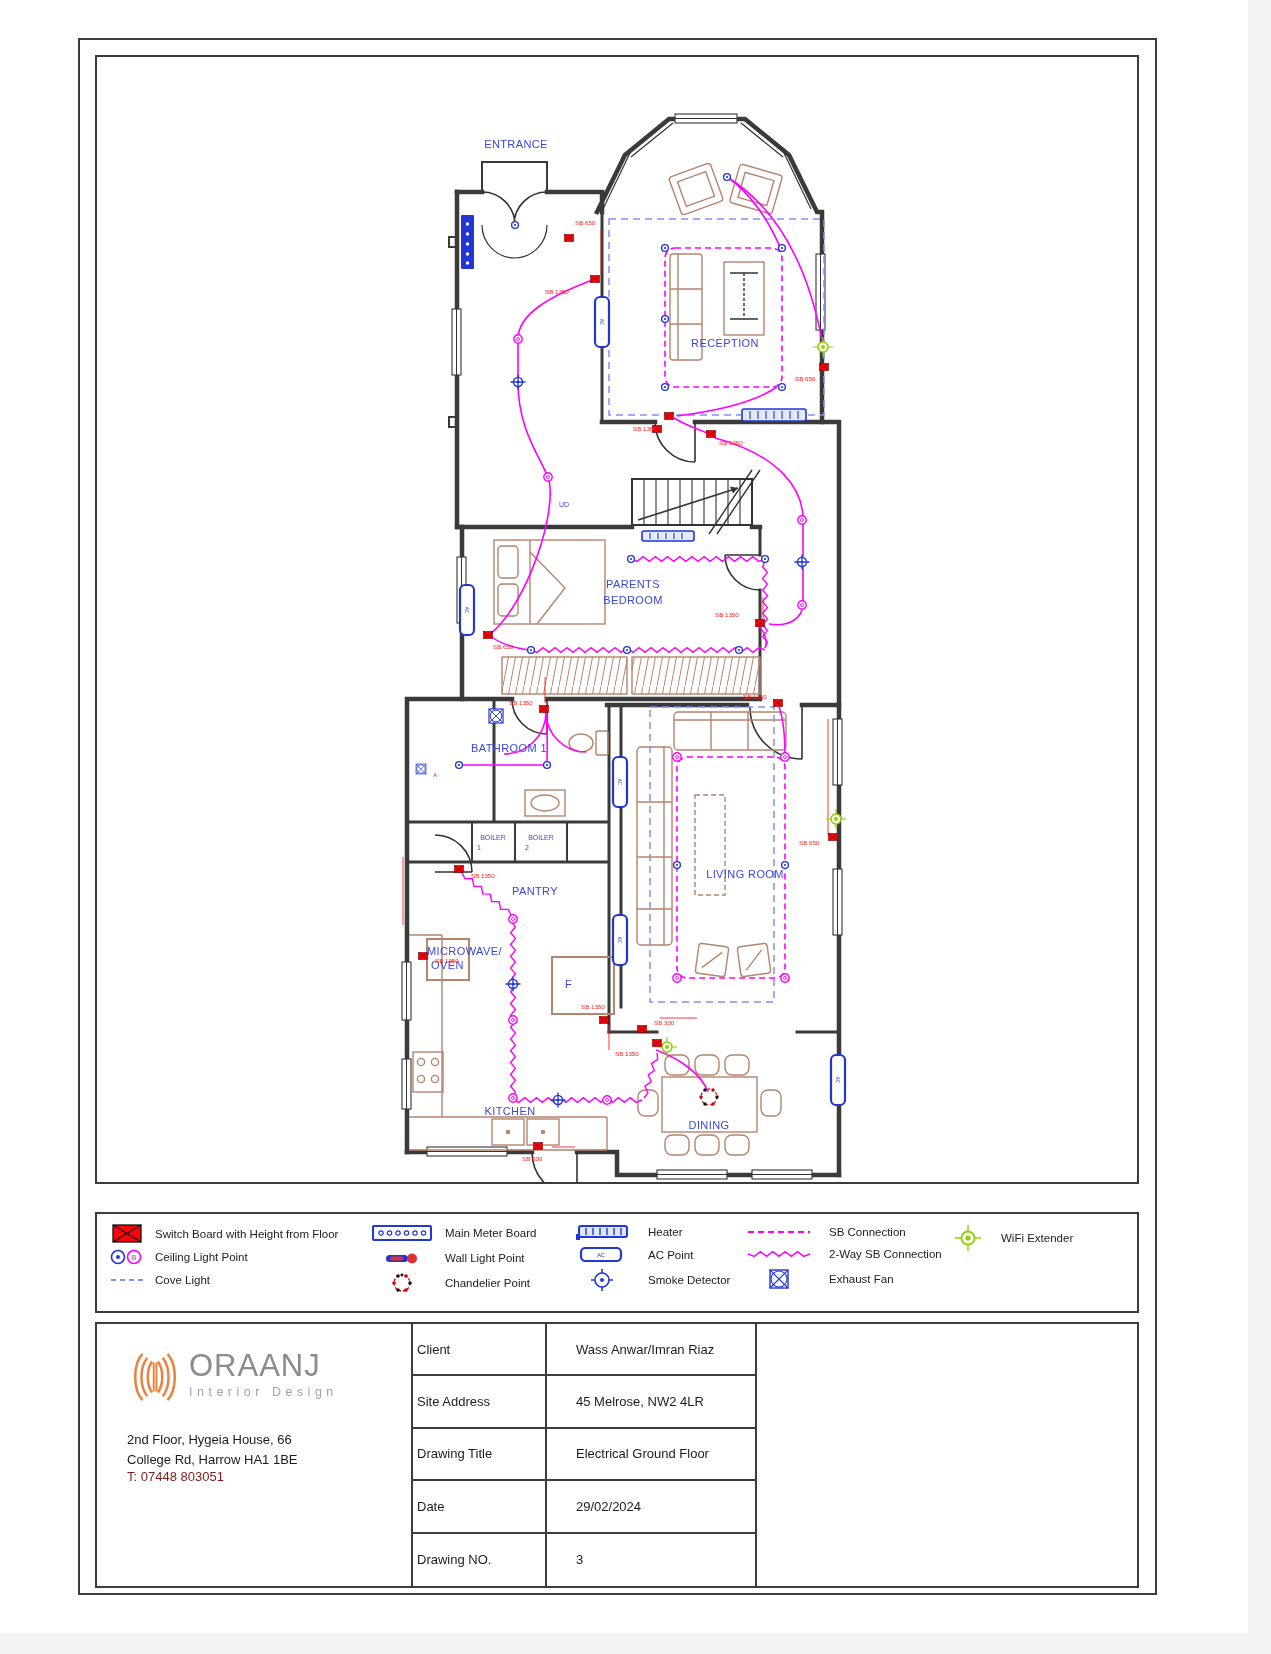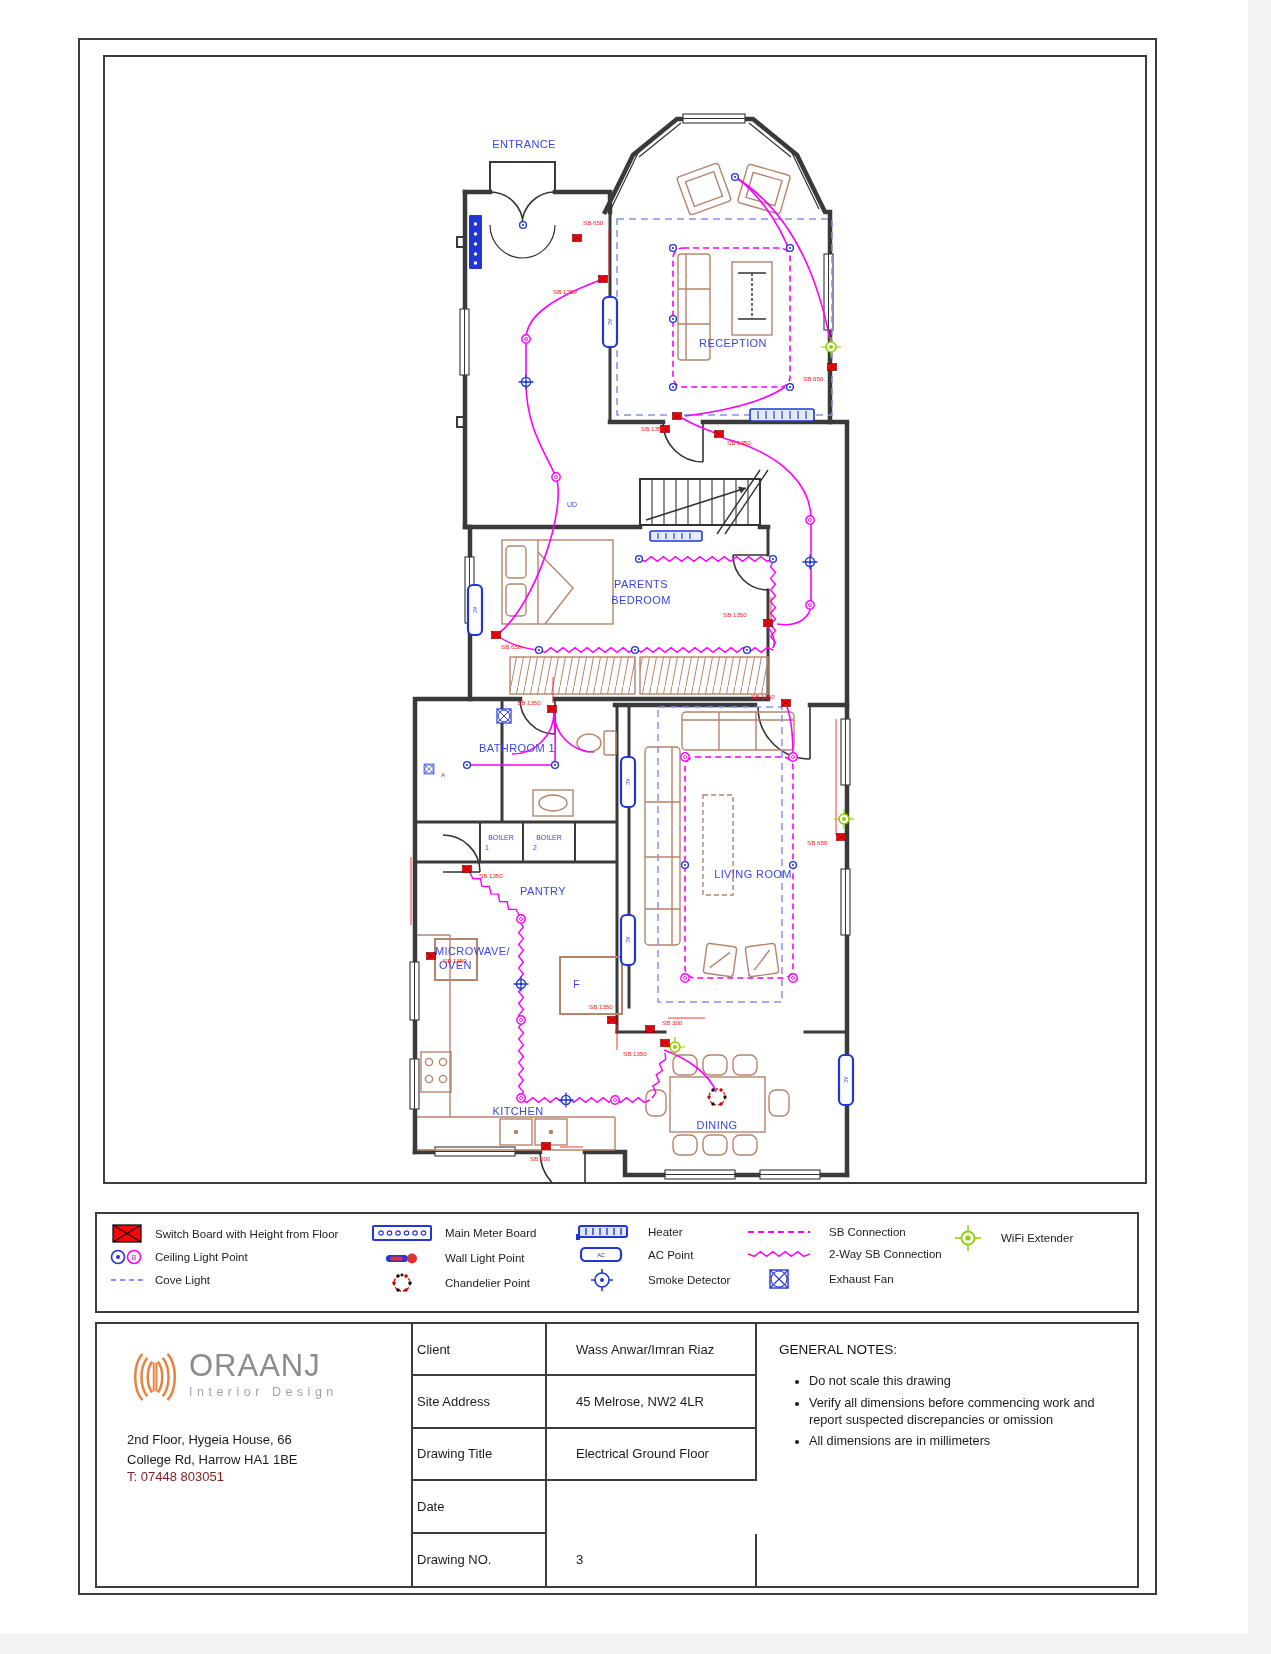--- a/index.html
+++ b/index.html
@@ -1,20 +1,20 @@
 <!DOCTYPE html>
 <html><head>
 <meta charset="utf-8">
 <style>
   html,body{margin:0;padding:0;background:#ffffff;}
   body{width:1271px;height:1654px;position:relative;font-family:"Liberation Sans",sans-serif;overflow:hidden;}
   .edge-right{position:absolute;left:1248px;top:0;width:23px;height:1654px;background:#f2f3f5;}
   .edge-bottom{position:absolute;left:0;top:1633px;width:1271px;height:21px;background:#f2f3f5;}
   .sheet{position:absolute;left:78px;top:38px;width:1075px;height:1553px;border:2px solid #3c3c3c;background:#fff;}
-  .plan-panel{position:absolute;left:95px;top:55px;width:1040px;height:1125px;border:2px solid #3c3c3c;background:#fff;margin-left:8px;}
+  .plan-panel{position:absolute;left:95px;top:55px;width:1040px;height:1125px;border:2px solid #3c3c3c;background:#fff;}
   .plan-panel svg{position:absolute;left:0;top:0;}
   .legend-panel{position:absolute;left:95px;top:1212px;width:1040px;height:97px;border:2px solid #3c3c3c;background:#fff;}
   .lg-item{position:absolute;display:flex;align-items:center;gap:10px;text-align:right;}
   .lg-ico{display:flex;align-items:center;justify-content:center;}
   .lg-label{font-size:11.5px;color:#222;white-space:nowrap;}
   .c1 .lg-ico{width:36px;} .c2 .lg-ico{width:66px;} .c3 .lg-ico{width:73px;} .c4 .lg-ico{width:80px;} .c5 .lg-ico{width:46px;}
   .title-panel{position:absolute;left:95px;top:1322px;width:1040px;height:262px;border:2px solid #3c3c3c;background:#fff;display:grid;grid-template-columns:316px 134px 210px 1fr;grid-template-rows:repeat(5,1fr);}
   .tb-left{grid-column:1;grid-row:1/6;border-right:2px solid #3c3c3c;padding:26px 0 0 30px;}
   .tb-label{border-right:2px solid #3c3c3c;border-bottom:2px solid #3c3c3c;display:flex;align-items:center;padding-left:4px;font-size:13px;color:#1b1b1b;}
   .tb-value{border-right:2px solid #3c3c3c;border-bottom:2px solid #3c3c3c;display:flex;align-items:center;padding-left:29px;font-size:13px;color:#1b1b1b;}
@@ -586,24 +586,17 @@
     <div class="tb-phone">T: 07448 803051</div>
   </div>
 
   <div class="tb-label" style="grid-column:2;grid-row:1">Client</div>
   <div class="tb-value" style="grid-column:3;grid-row:1">Wass Anwar/Imran Riaz</div>
   <div class="tb-label" style="grid-column:2;grid-row:2">Site Address</div>
   <div class="tb-value" style="grid-column:3;grid-row:2">45 Melrose, NW2 4LR</div>
   <div class="tb-label" style="grid-column:2;grid-row:3">Drawing Title</div>
   <div class="tb-value" style="grid-column:3;grid-row:3">Electrical Ground Floor</div>
   <div class="tb-label" style="grid-column:2;grid-row:4">Date</div>
+  <div class="tb-value" style="grid-column:3;grid-row:4">29/02/2024</div>
   <div class="tb-label row5" style="grid-column:2;grid-row:5">Drawing NO.</div>
   <div class="tb-value row5" style="grid-column:3;grid-row:5">3</div>
 
-  <div class="tb-notes">
-    <div class="notes-heading">GENERAL NOTES:</div>
-    <ul>
-      <li>Do not scale this drawing</li>
-      <li>Verify all dimensions before commencing work and report suspected discrepancies or omission</li>
-      <li>All dimensions are in millimeters</li>
-    </ul>
-  </div>
 </div>
 
 </body></html>

